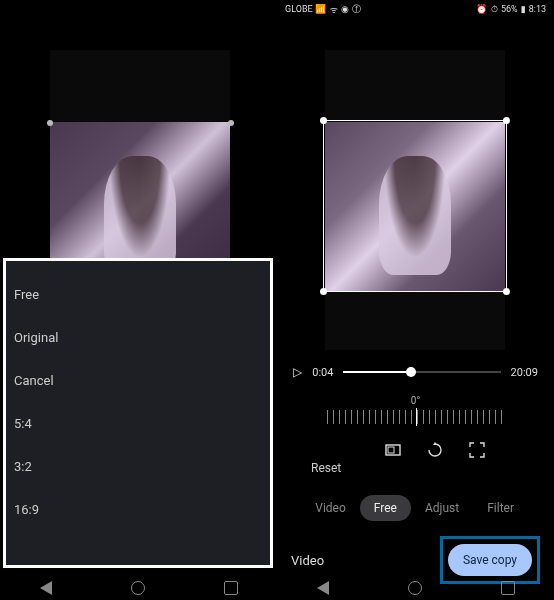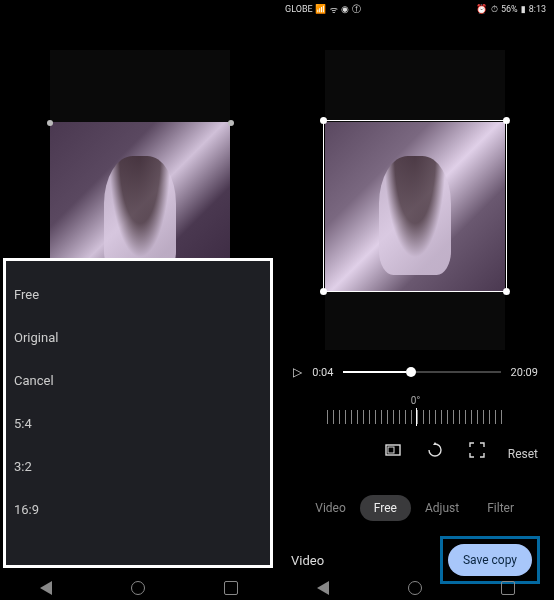--- a/index.html
+++ b/index.html
@@ -174,22 +174,23 @@
       background: #fff;
     }
 
     .tool-icons {
       position: absolute;
       top: 442px;
       left: 34px;
       right: 16px;
       display: flex;
       justify-content: space-between;
-      align-items: flex-end;
+      align-items: flex-start;
       color: #ddd;
+      flex-direction: column;
     }
     .tool-group {
       display: flex;
       gap: 26px;
       margin-left: 74px;
     }
     .tool-icon {
       font-size: 14px;
     }
     .reset-text {

